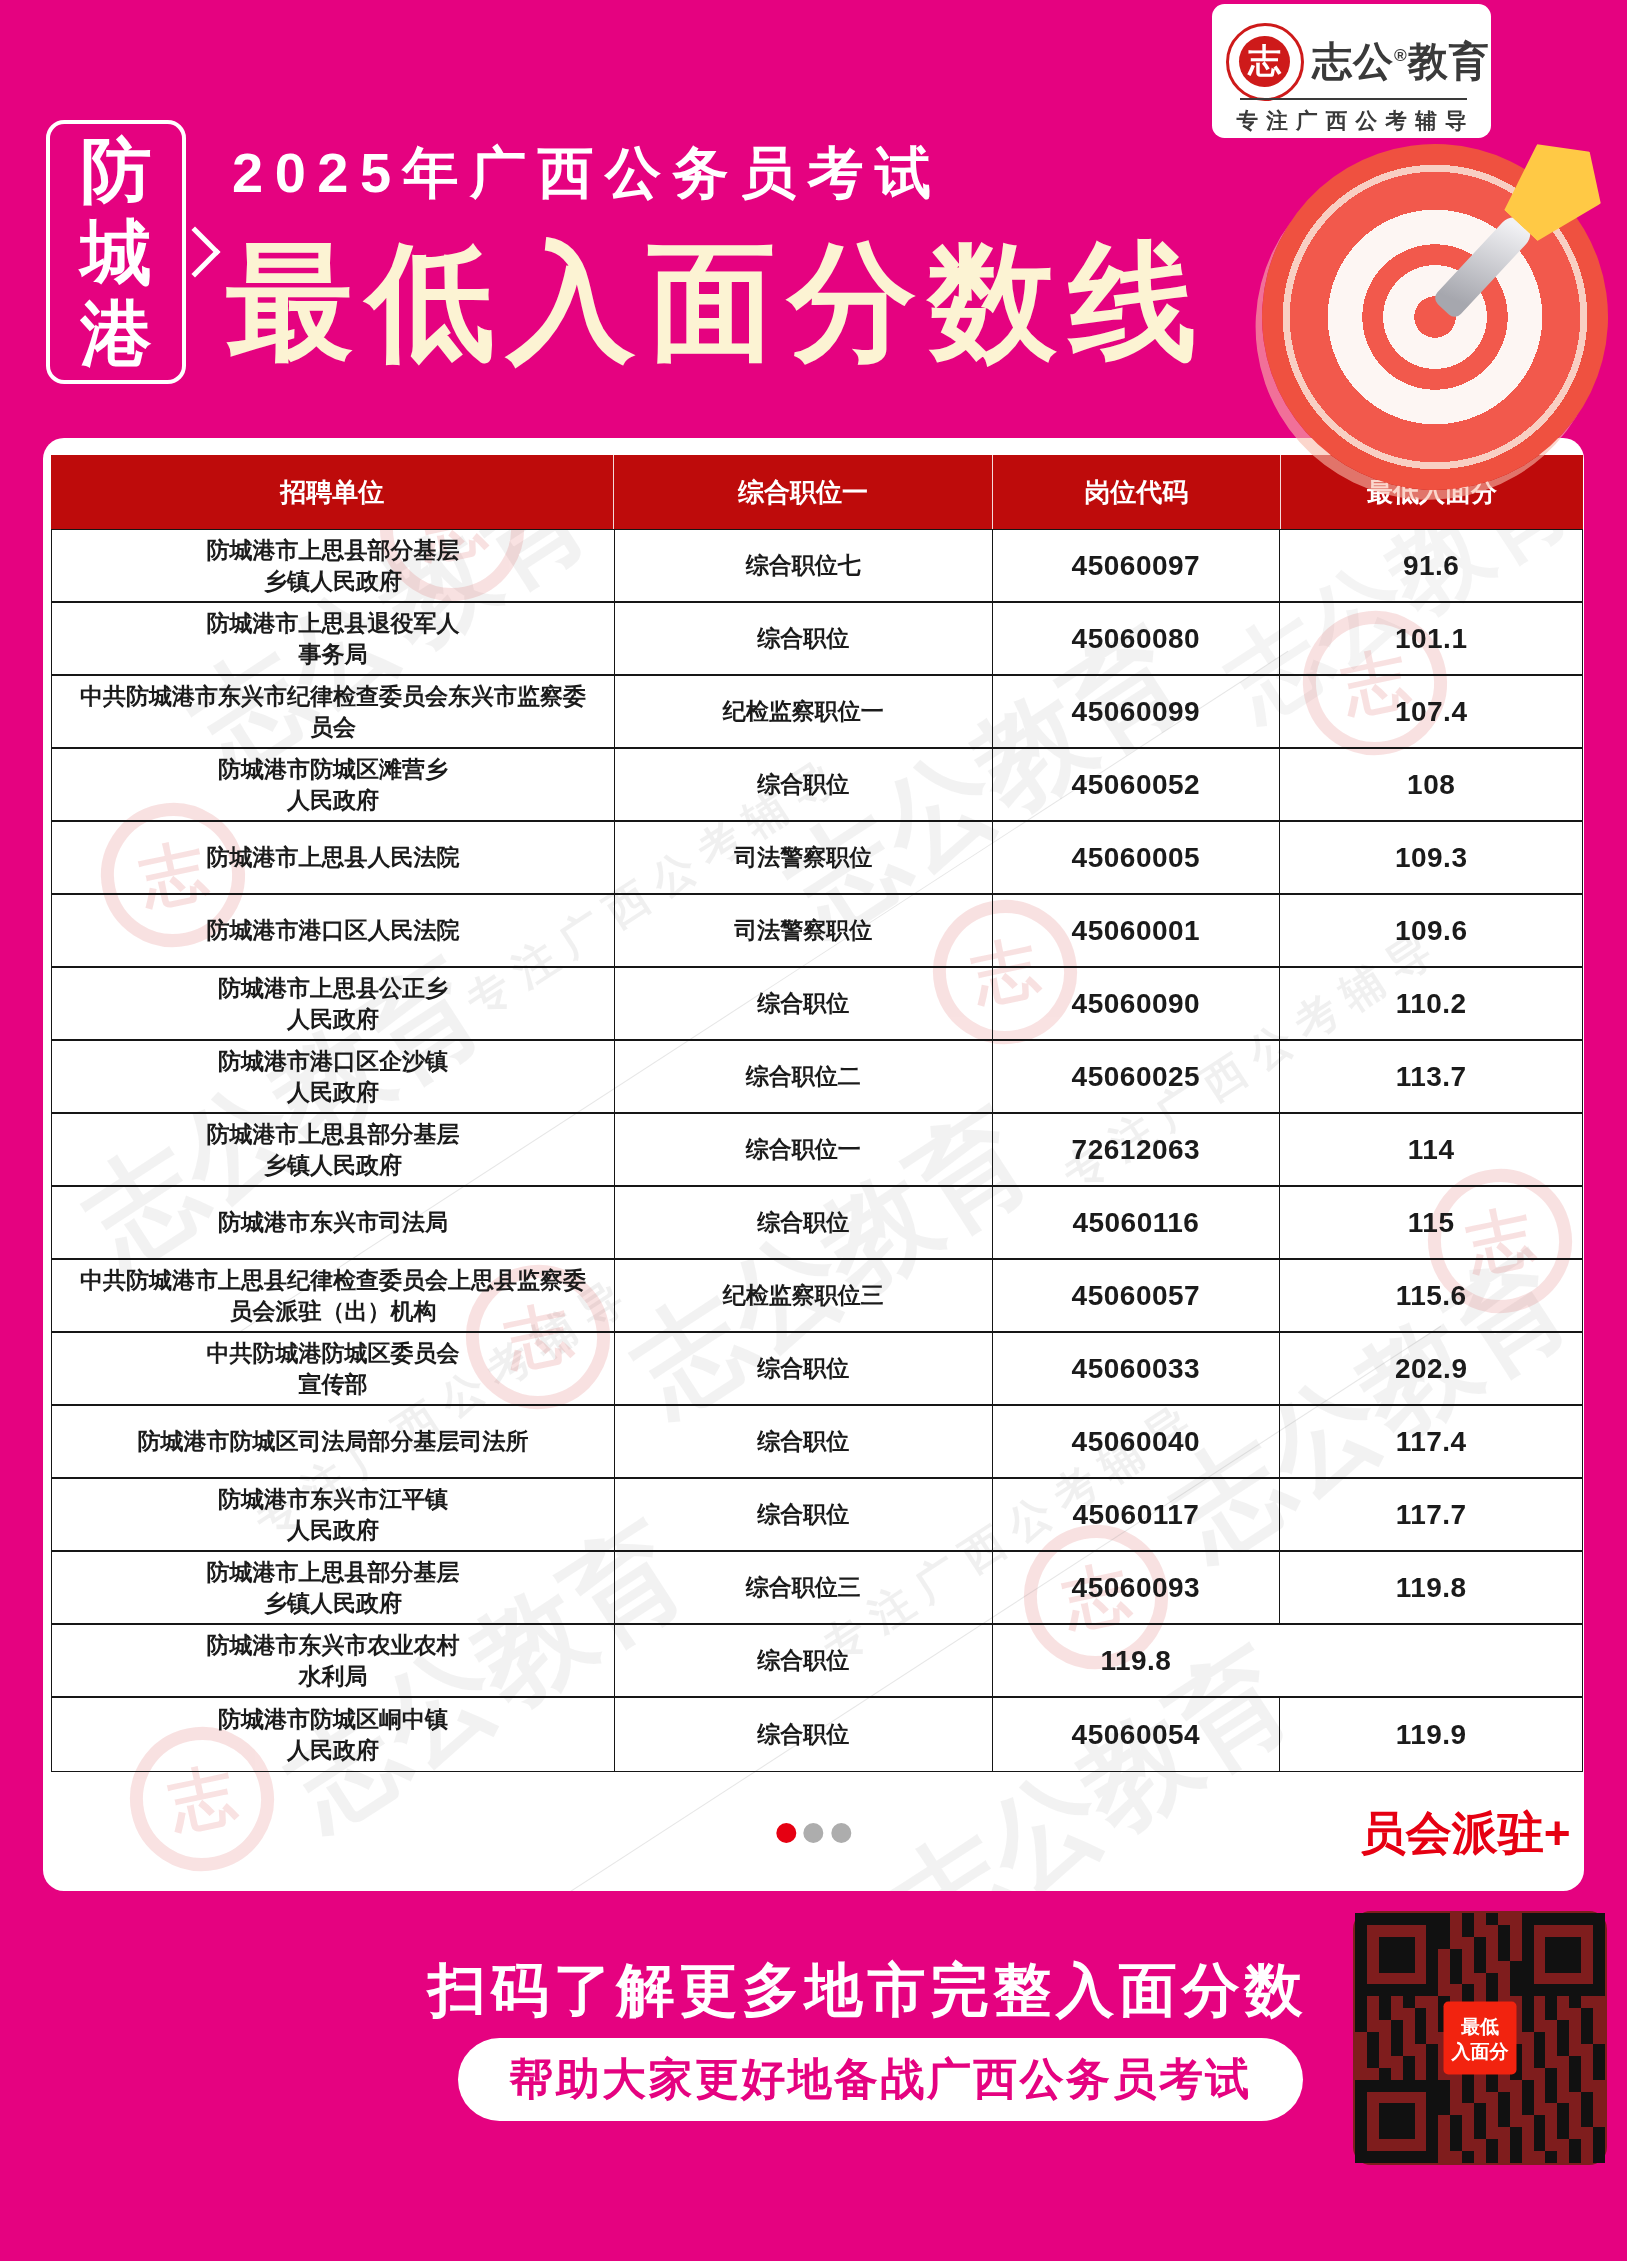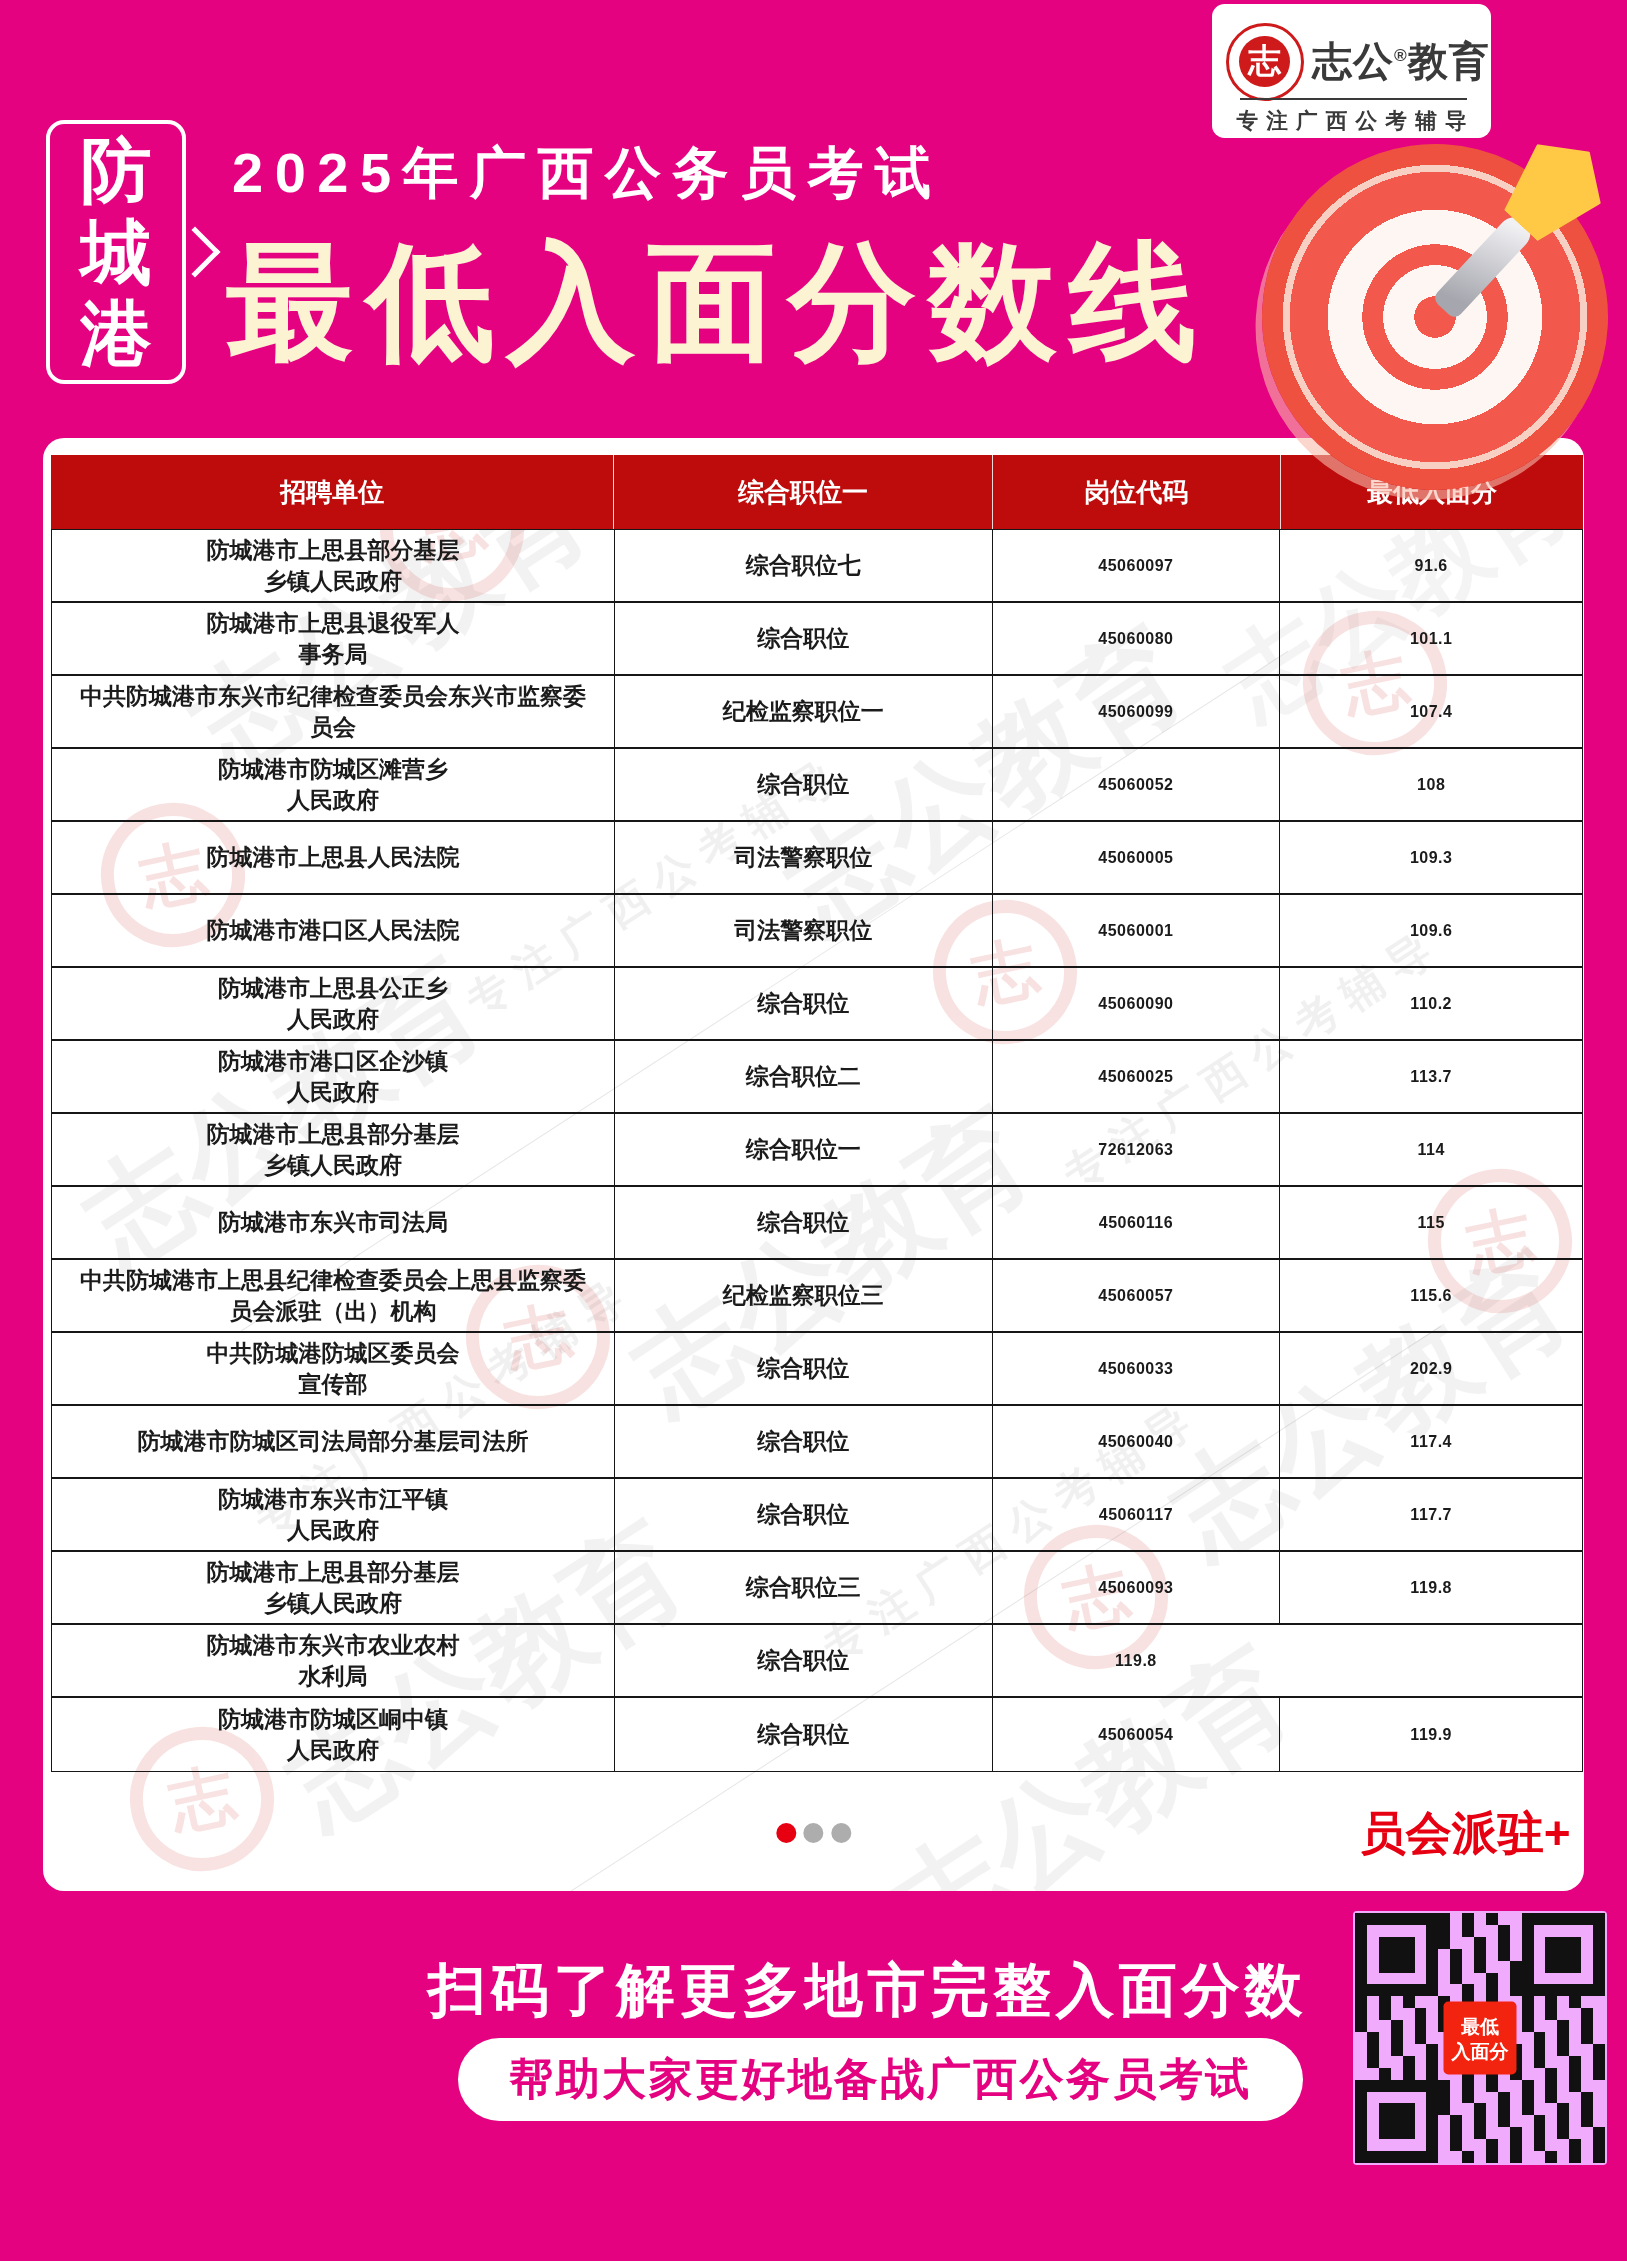--- a/index.html
+++ b/index.html
@@ -54,35 +54,35 @@
   .thead{display:grid;grid-template-columns:36.7% 24.7% 18.8% 19.8%;height:74px;background:var(--header-bar);}
   .th{display:flex;align-items:center;justify-content:center;color:#fff;font-size:26px;font-weight:700;}
   .th + .th{border-left:1.4px solid rgba(255,255,255,.85);}
   .tbody{border:1.9px solid var(--ink);border-top:1.9px solid var(--ink);}
   .trow{display:grid;grid-template-columns:36.7% 24.7% 18.8% 19.8%;height:73px;border-bottom:2.4px solid var(--ink);background:transparent;}
   .trow:last-child{border-bottom:none;}
   .td{display:flex;align-items:center;justify-content:center;text-align:center;color:#1b1b1b;
     font-size:23px;font-weight:700;line-height:31px;padding:0 4.8px;}
   .td + .td{border-left:1.4px solid var(--ink);}
   .td-unit{white-space:pre-line;}
-  .td-code,.td-score{font-size:16px;letter-spacing:0.5px;}
+  .td-code,.td-score{font-size:28px;letter-spacing:0.5px;}
 
   .dots{position:absolute;left:50%;top:1385px;transform:translateX(-50%);display:flex;gap:7.7px;z-index:2;}
   .dot{width:20px;height:20px;border-radius:50%;background:#ADADAD;display:inline-block;}
   .dot.active{background:var(--accent-red);}
   .more-link{position:absolute;right:13.5px;top:1365px;font-size:46px;font-weight:900;color:var(--accent-red);z-index:2;white-space:nowrap;}
 
   
   .footer-headline{position:absolute;left:428px;top:1952px;width:904px;color:#fff;
     font-size:58px;font-weight:900;letter-spacing:4.8px;white-space:nowrap;z-index:2;}
   .footer-pill{position:absolute;left:458px;top:2038px;width:845px;height:83px;background:#fff;border-radius:43px;
     display:flex;align-items:center;justify-content:center;z-index:2;}
   .footer-pill span{color:var(--background);font-size:44px;font-weight:900;letter-spacing:2.4px;white-space:nowrap;}
 
-  .qr-card{position:absolute;left:1353px;top:1911px;width:254px;height:254px;background:#f0abfc;border-radius:4px;padding:2px;z-index:2;}
+  .qr-card{position:absolute;left:1353px;top:1911px;width:254px;height:254px;background:#7f1d1d;border-radius:18px;padding:2px;z-index:2;}
   .qr-grid{position:relative;width:100%;height:100%;display:grid;grid-template-columns:repeat(21,1fr);grid-template-rows:repeat(21,1fr);}
   .qr-grid i{display:block;}
   .qr-grid i.qm{background:#111;}
   .qr-label{position:absolute;left:50%;top:50%;width:73px;height:73px;transform:translate(-50%,-50%);
     background:var(--qr-label-red);border-radius:4.8px;display:flex;flex-direction:column;align-items:center;justify-content:center;z-index:2;}
   .qr-label span{color:#fff;font-size:19px;font-weight:700;line-height:25px;}
 </style>
 </head>
 <body>
 

